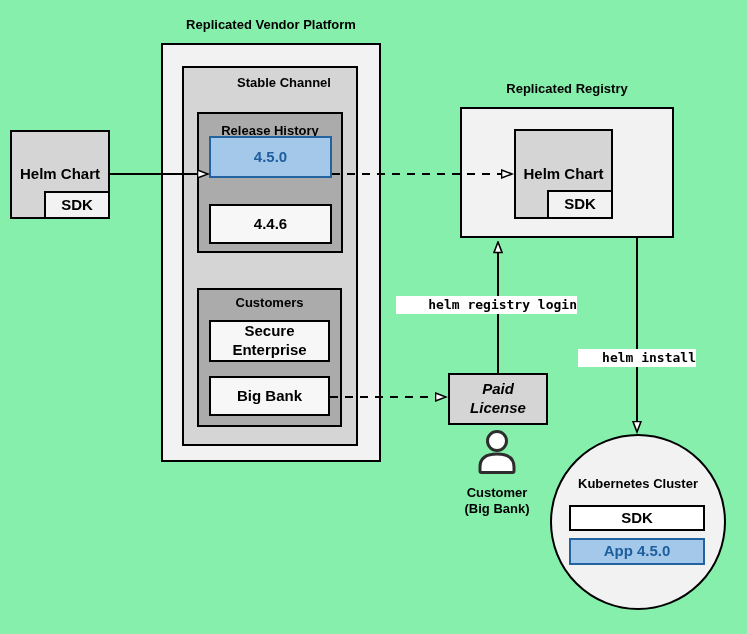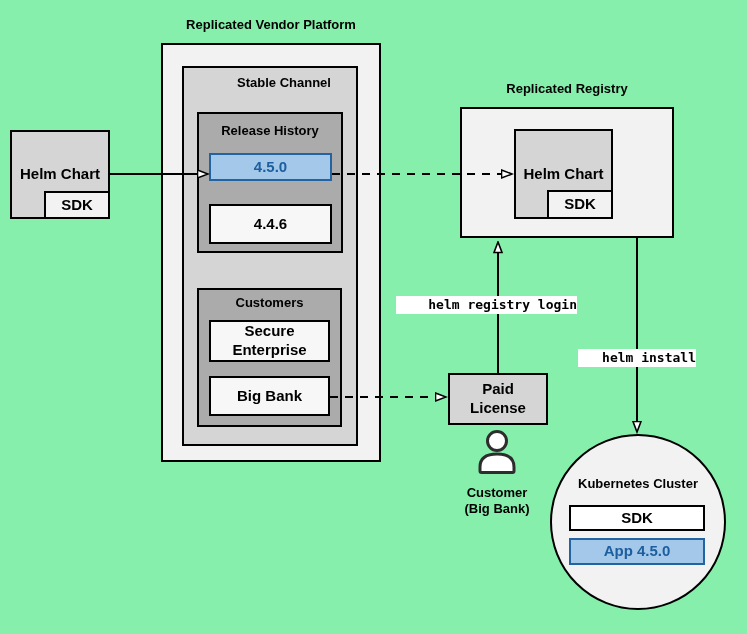--- a/index.html
+++ b/index.html
@@ -41,21 +41,21 @@
     text-align:center;
     font-weight:bold;font-size:15px;line-height:1.25;
   }
   .circle{border-radius:50%;}
   .label{
     position:absolute;
     font-weight:bold;font-size:13px;line-height:1.25;
     text-align:center;color:#000;
   }
   .wrap-narrow{display:block;width:80px;margin:0 auto;}
-  .wrap-xnarrow{display:block;width:60px;margin:16px auto;}
+  .wrap-xnarrow{display:block;width:60px;margin:16px auto;font-style:italic;}
   .mono-label{
     position:absolute;
     font-family:"DejaVu Sans Mono",monospace;
     font-weight:bold;font-size:13px;line-height:1.2;
     text-align:right;color:#000;
     background:#ffffff;
     padding:1px 0;
     z-index:6;
   }
   .overlay{
@@ -69,21 +69,21 @@
 <div class="canvas">
 
   <div class="label" style="left:161px;top:17px;width:220px;">Replicated Vendor Platform</div>
   <div class="box light" style="left:161px;top:43px;width:220px;height:419px;"></div>
 
   <div class="box mid" style="left:182px;top:66px;width:176px;height:380px;"></div>
   <div class="label" style="left:182px;top:75px;width:176px;margin-left:14px;">Stable Channel</div>
 
   <div class="box dark" style="left:197px;top:112px;width:146px;height:141px;"></div>
   <div class="label" style="left:197px;top:123px;width:146px;">Release History</div>
-  <div class="box blue center" style="left:209px;top:153px;width:123px;height:28px;">
+  <div class="box blue center" style="left:209px;top:136px;width:123px;height:42px;">
     <span>4.5.0</span>
   </div>
   <div class="box lighter center" style="left:209px;top:204px;width:123px;height:40px;">
     <span>4.4.6</span>
   </div>
 
   <div class="box dark" style="left:197px;top:288px;width:145px;height:139px;"></div>
   <div class="label" style="left:197px;top:295px;width:145px;">Customers</div>
   <div class="box lighter center" style="left:209px;top:320px;width:121px;height:42px;">
     <span class="wrap-narrow">Secure Enterprise</span>

